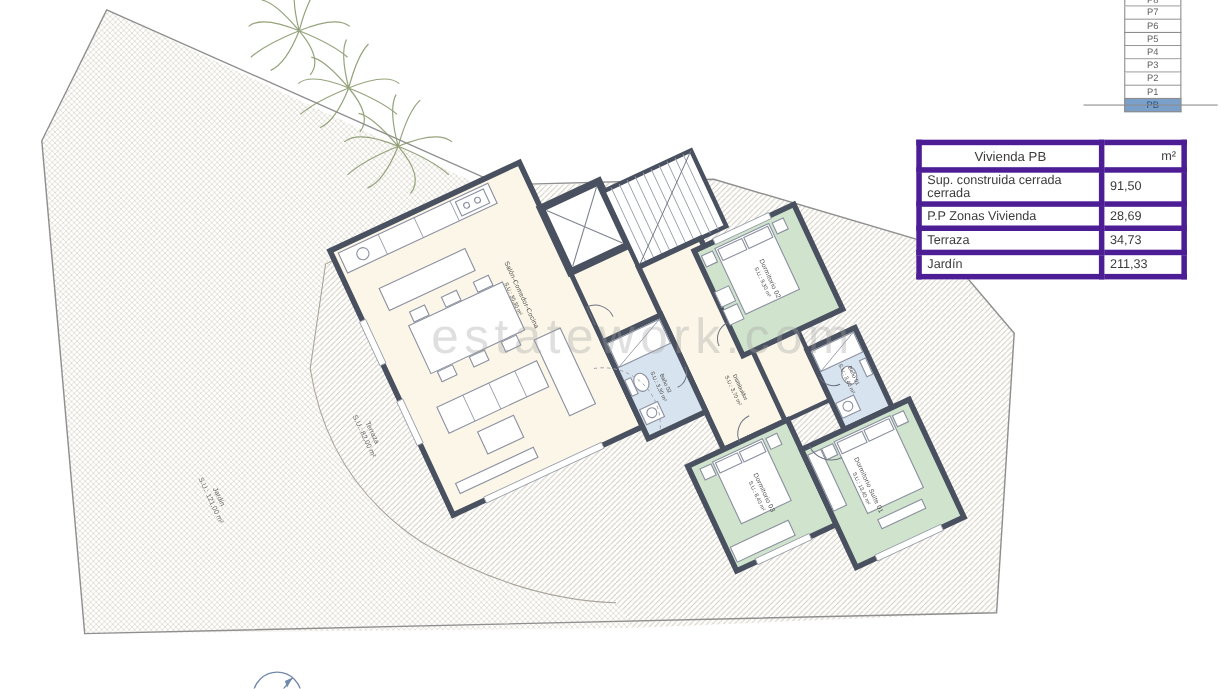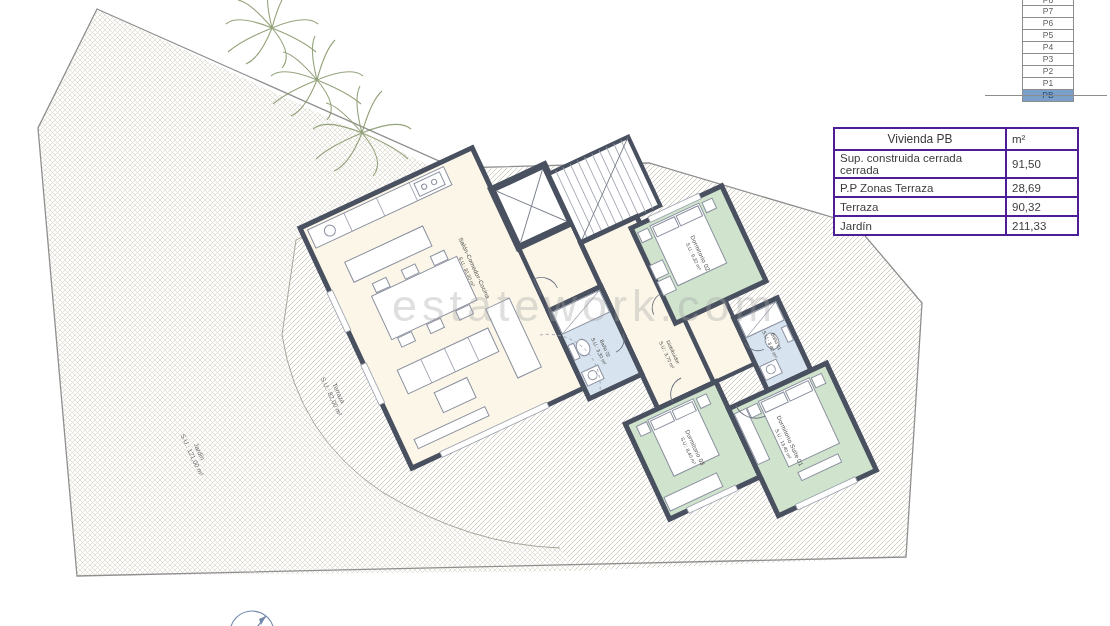--- a/index.html
+++ b/index.html
@@ -3,23 +3,23 @@
 <meta charset="utf-8">
 <style>
   html,body{margin:0;padding:0;background:#ffffff;}
   body{width:1110px;height:626px;overflow:hidden;position:relative;
        font-family:"Liberation Sans",sans-serif;color:#3d3d3d;}
   .stage{position:absolute;left:0;top:0;width:1110px;height:626px;}
 
   
   .summary{position:absolute;left:833px;top:127px;width:246px;border-collapse:collapse;
            background:#fff;font-size:11.5px;color:#3c3c3c;}
-  .summary th,.summary td{border:2px solid #4c1d95;padding:1px 5px;height:15px;font-weight:normal;}
+  .summary th,.summary td{border:5px solid #4c1d95;padding:1px 5px;height:15px;font-weight:normal;}
   .summary .t-title{text-align:center;font-size:12px;height:18px;}
-  .summary .t-unit{text-align:left;width:60px;}
+  .summary .t-unit{text-align:right;width:60px;}
   .summary .t-val{text-align:left;}
 
   
   .levels{position:absolute;left:1022px;top:-6px;width:52px;}
   .levels .lvl{box-sizing:border-box;height:12px;border:1px solid #8d8d8d;border-top:none;
                background:#fff;font-size:8.5px;line-height:11px;text-align:center;color:#5f5f5f;}
   .levels .lvl:first-child{border-top:1px solid #8d8d8d;}
   .levels .lvl.selected{background:#7aa0ca;color:#2b4f78;}
   .groundline{position:absolute;left:985px;top:95px;width:122px;height:1px;background:#8d8d8d;}
 
@@ -220,26 +220,26 @@
   <tbody>
         <tr>
     <th class="t-title">Vivienda PB</th>
     <th class="t-unit">m²</th>
   </tr>
   <tr>
     <td>Sup. construida cerrada cerrada</td>
     <td class="t-val">91,50</td>
   </tr>
   <tr>
-    <td>P.P Zonas Terraza</td>
+    <td>P.P Zonas Vivienda</td>
     <td class="t-val">28,69</td>
   </tr>
   <tr>
     <td>Terraza</td>
-    <td class="t-val">90,32</td>
+    <td class="t-val">34,73</td>
   </tr>
   <tr>
     <td>Jardín</td>
     <td class="t-val">211,33</td>
   </tr>
 </tbody>
     </table>
 
 
 <div class="levels">

